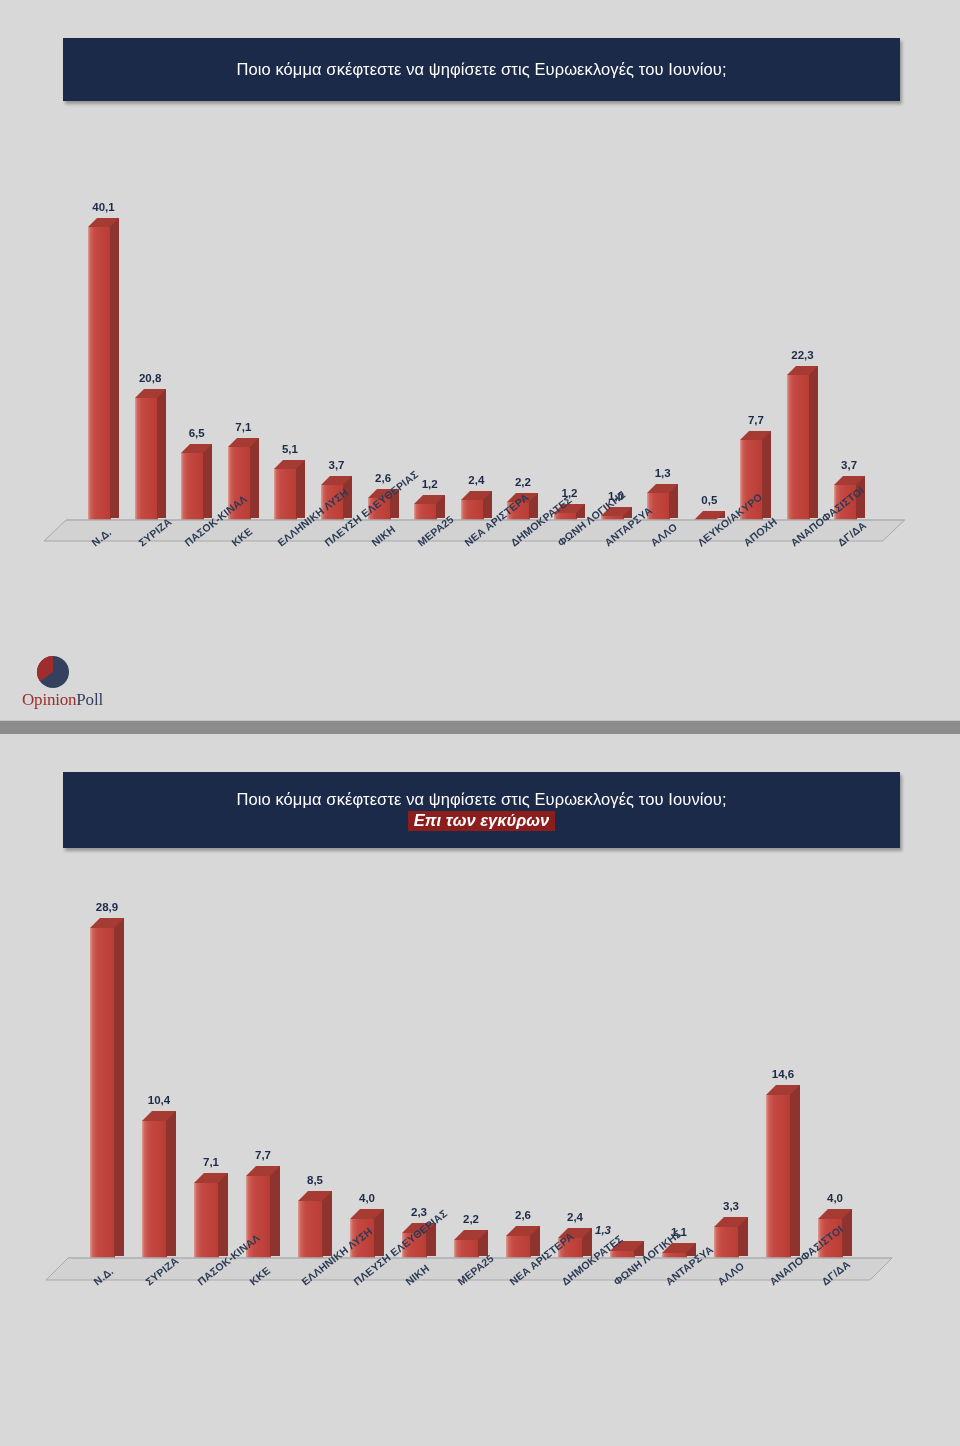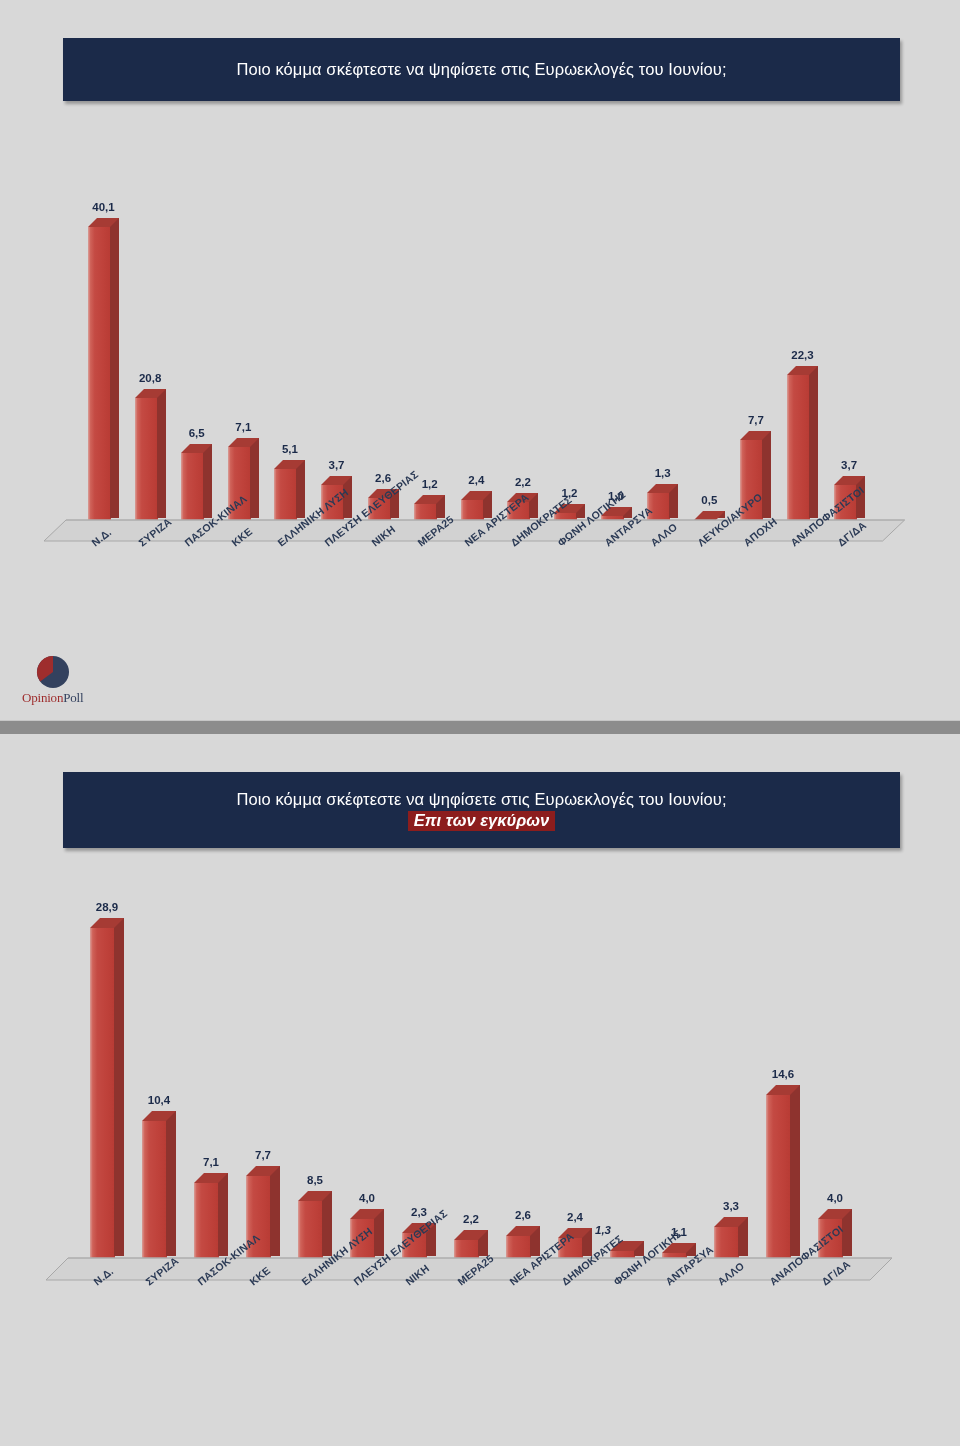--- a/index.html
+++ b/index.html
@@ -138,21 +138,21 @@
   }
   .op-mark {
     position: relative;
     width: 34px;
     height: 34px;
     margin: 0 auto 1px 14px;
   }
   .op-mark svg { display: block; }
   .op-word {
     font-family: "Liberation Serif", serif;
-    font-size: 13px;
+    font-size: 17px;
     letter-spacing: -0.2px;
     white-space: nowrap;
   }
   .op-word .o1 { color: #9e2d2d; }
   .op-word .o2 { color: #33415e; }
 
   .iefimerida {
     position: absolute;
     width: 172px;
     height: 44px;

